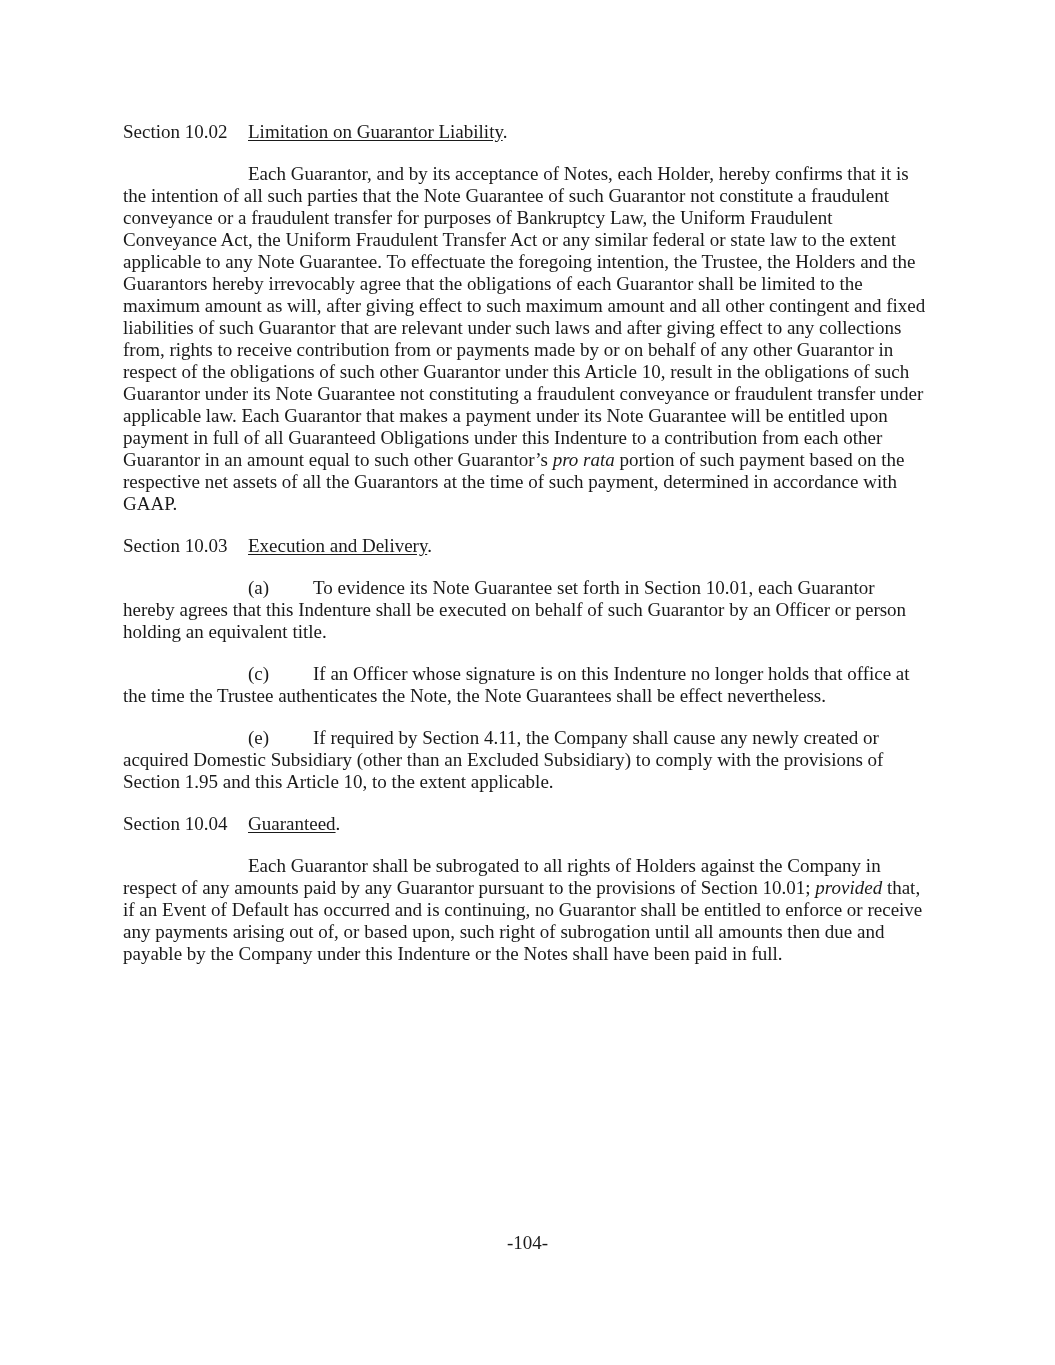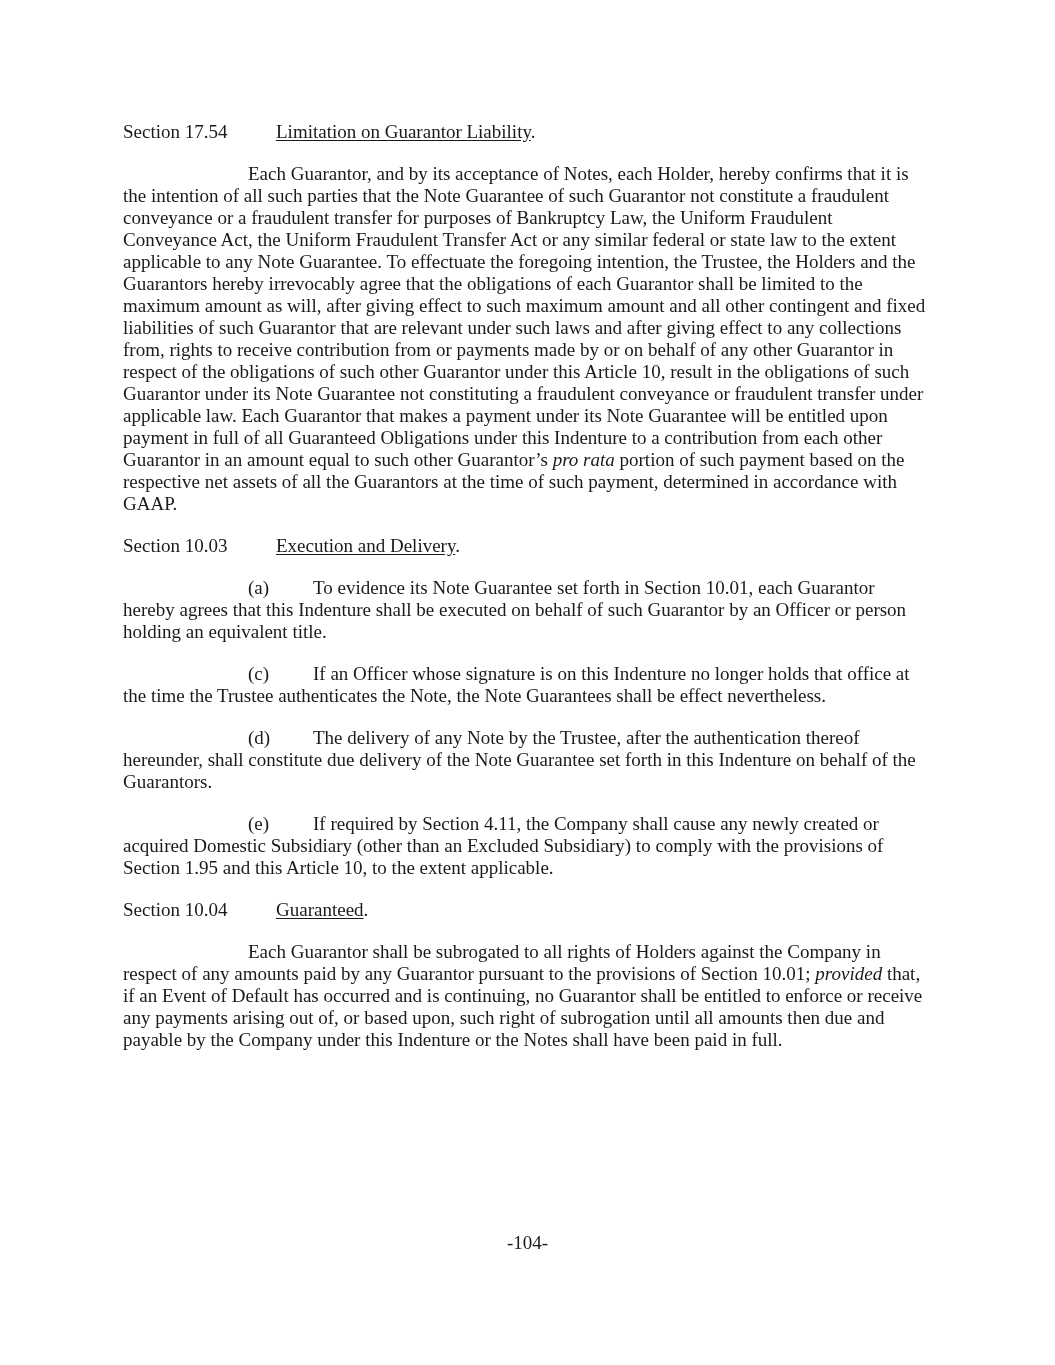--- a/index.html
+++ b/index.html
@@ -28,21 +28,20 @@
   .content p.first {
     margin-top: 0;
   }
   .heading .sec-num {
     display: inline-block;
     width: 125px;
   }
   .heading .sec-title {
     text-decoration: underline;
     text-underline-offset: 2px;
-    margin-left: 28px;
   }
   .body-para {
     text-indent: 125px;
   }
   .sub-label {
     display: inline-block;
     width: 65px;
     text-indent: 0;
   }
   .ital {
@@ -56,32 +55,31 @@
     width: 100%;
     text-align: center;
   }
 </style>
 </head>
 <body>
 
 <div class="page">
   <div class="content">
 
-    <p class="heading first"><span class="sec-num">Section 17.54</span><span class="sec-title">Limitation on Guarantor Liability</span><span>.</span></p>
+    <p class="heading first"><span class="sec-num">Section 10.02</span><span class="sec-title">Limitation on Guarantor Liability</span><span>.</span></p>
 
     <p class="body-para"><span>Each Guarantor, and by its acceptance of Notes, each Holder, hereby confirms that it is the intention of all such parties that the Note Guarantee of such Guarantor not constitute a fraudulent conveyance or a fraudulent transfer for purposes of Bankruptcy Law, the Uniform Fraudulent Conveyance Act, the Uniform Fraudulent Transfer Act or any similar federal or state law to the extent applicable to any Note Guarantee. To effectuate the foregoing intention, the Trustee, the Holders and the Guarantors hereby irrevocably agree that the obligations of each Guarantor shall be limited to the maximum amount as will, after giving effect to such maximum amount and all other contingent and fixed liabilities of such Guarantor that are relevant under such laws and after giving effect to any collections from, rights to receive contribution from or payments made by or on behalf of any other Guarantor in respect of the obligations of such other Guarantor under this Article 10, result in the obligations of such Guarantor under its Note Guarantee not constituting a fraudulent conveyance or fraudulent transfer under applicable law. Each Guarantor that makes a payment under its Note Guarantee will be entitled upon payment in full of all Guaranteed Obligations under this Indenture to a contribution from each other Guarantor in an amount equal to such other Guarantor’s </span><span class="ital">pro rata</span><span> portion of such payment based on the respective net assets of all the Guarantors at the time of such payment, determined in accordance with GAAP.</span></p>
 
     <p class="heading"><span class="sec-num">Section 10.03</span><span class="sec-title">Execution and Delivery</span><span>.</span></p>
 
     <p class="body-para"><span class="sub-label">(a)</span><span>To evidence its Note Guarantee set forth in Section 10.01, each Guarantor hereby agrees that this Indenture shall be executed on behalf of such Guarantor by an Officer or person holding an equivalent title.</span></p>
 
 
     <p class="body-para"><span class="sub-label">(c)</span><span>If an Officer whose signature is on this Indenture no longer holds that office at the time the Trustee authenticates the Note, the Note Guarantees shall be effect nevertheless.</span></p>
 
-    <p class="body-para"><span class="sub-label">(d)</span><span>The delivery of any Note by the Trustee, after the authentication thereof hereunder, shall constitute due delivery of the Note Guarantee set forth in this Indenture on behalf of the Guarantors.</span></p>
 
     <p class="body-para"><span class="sub-label">(e)</span><span>If required by Section 4.11, the Company shall cause any newly created or acquired Domestic Subsidiary (other than an Excluded Subsidiary) to comply with the provisions of Section 1.95 and this Article 10, to the extent applicable.</span></p>
 
     <p class="heading"><span class="sec-num">Section 10.04</span><span class="sec-title">Guaranteed</span><span>.</span></p>
 
     <p class="body-para"><span>Each Guarantor shall be subrogated to all rights of Holders against the Company in respect of any amounts paid by any Guarantor pursuant to the provisions of Section 10.01; </span><span class="ital">provided</span><span> that, if an Event of Default has occurred and is continuing, no Guarantor shall be entitled to enforce or receive any payments arising out of, or based upon, such right of subrogation until all amounts then due and payable by the Company under this Indenture or the Notes shall have been paid in full.</span></p>
 
   </div>
 
   <div class="footer"><span>-104-</span></div>

